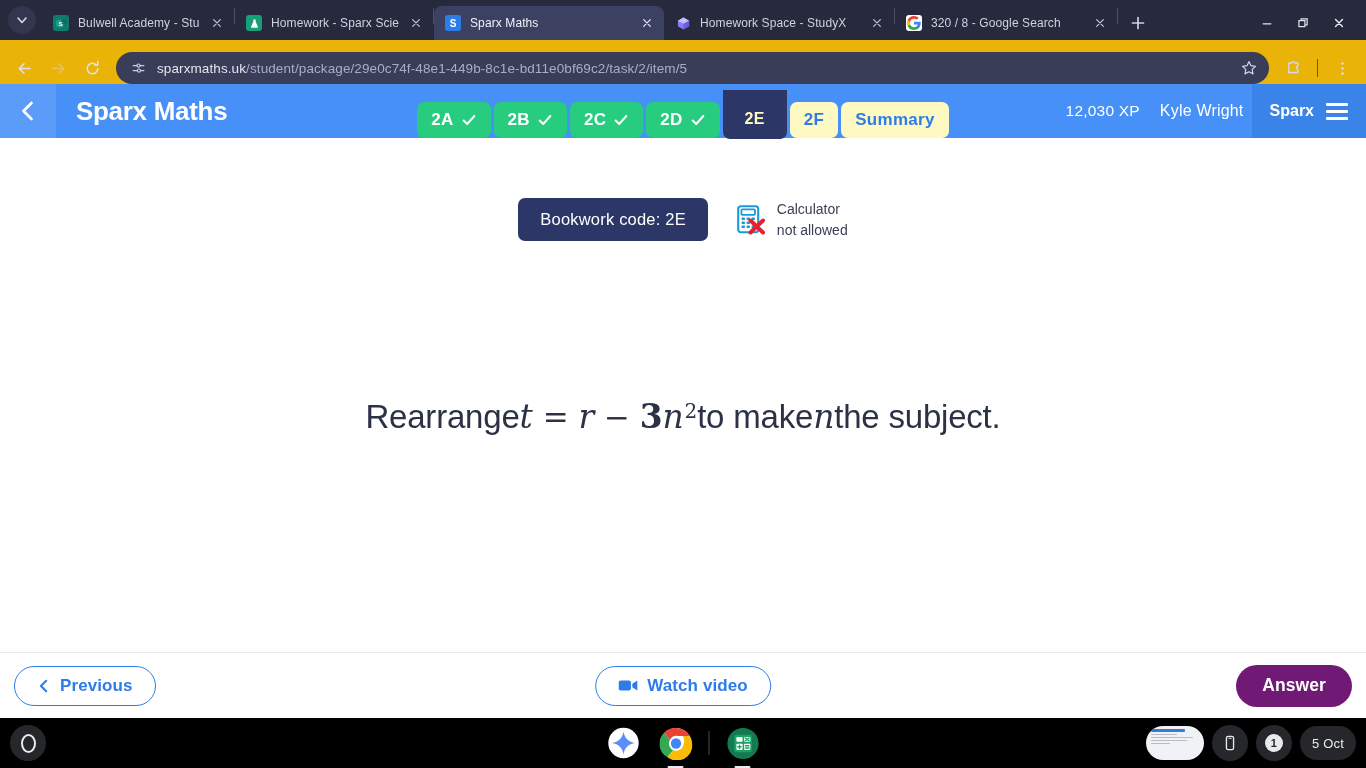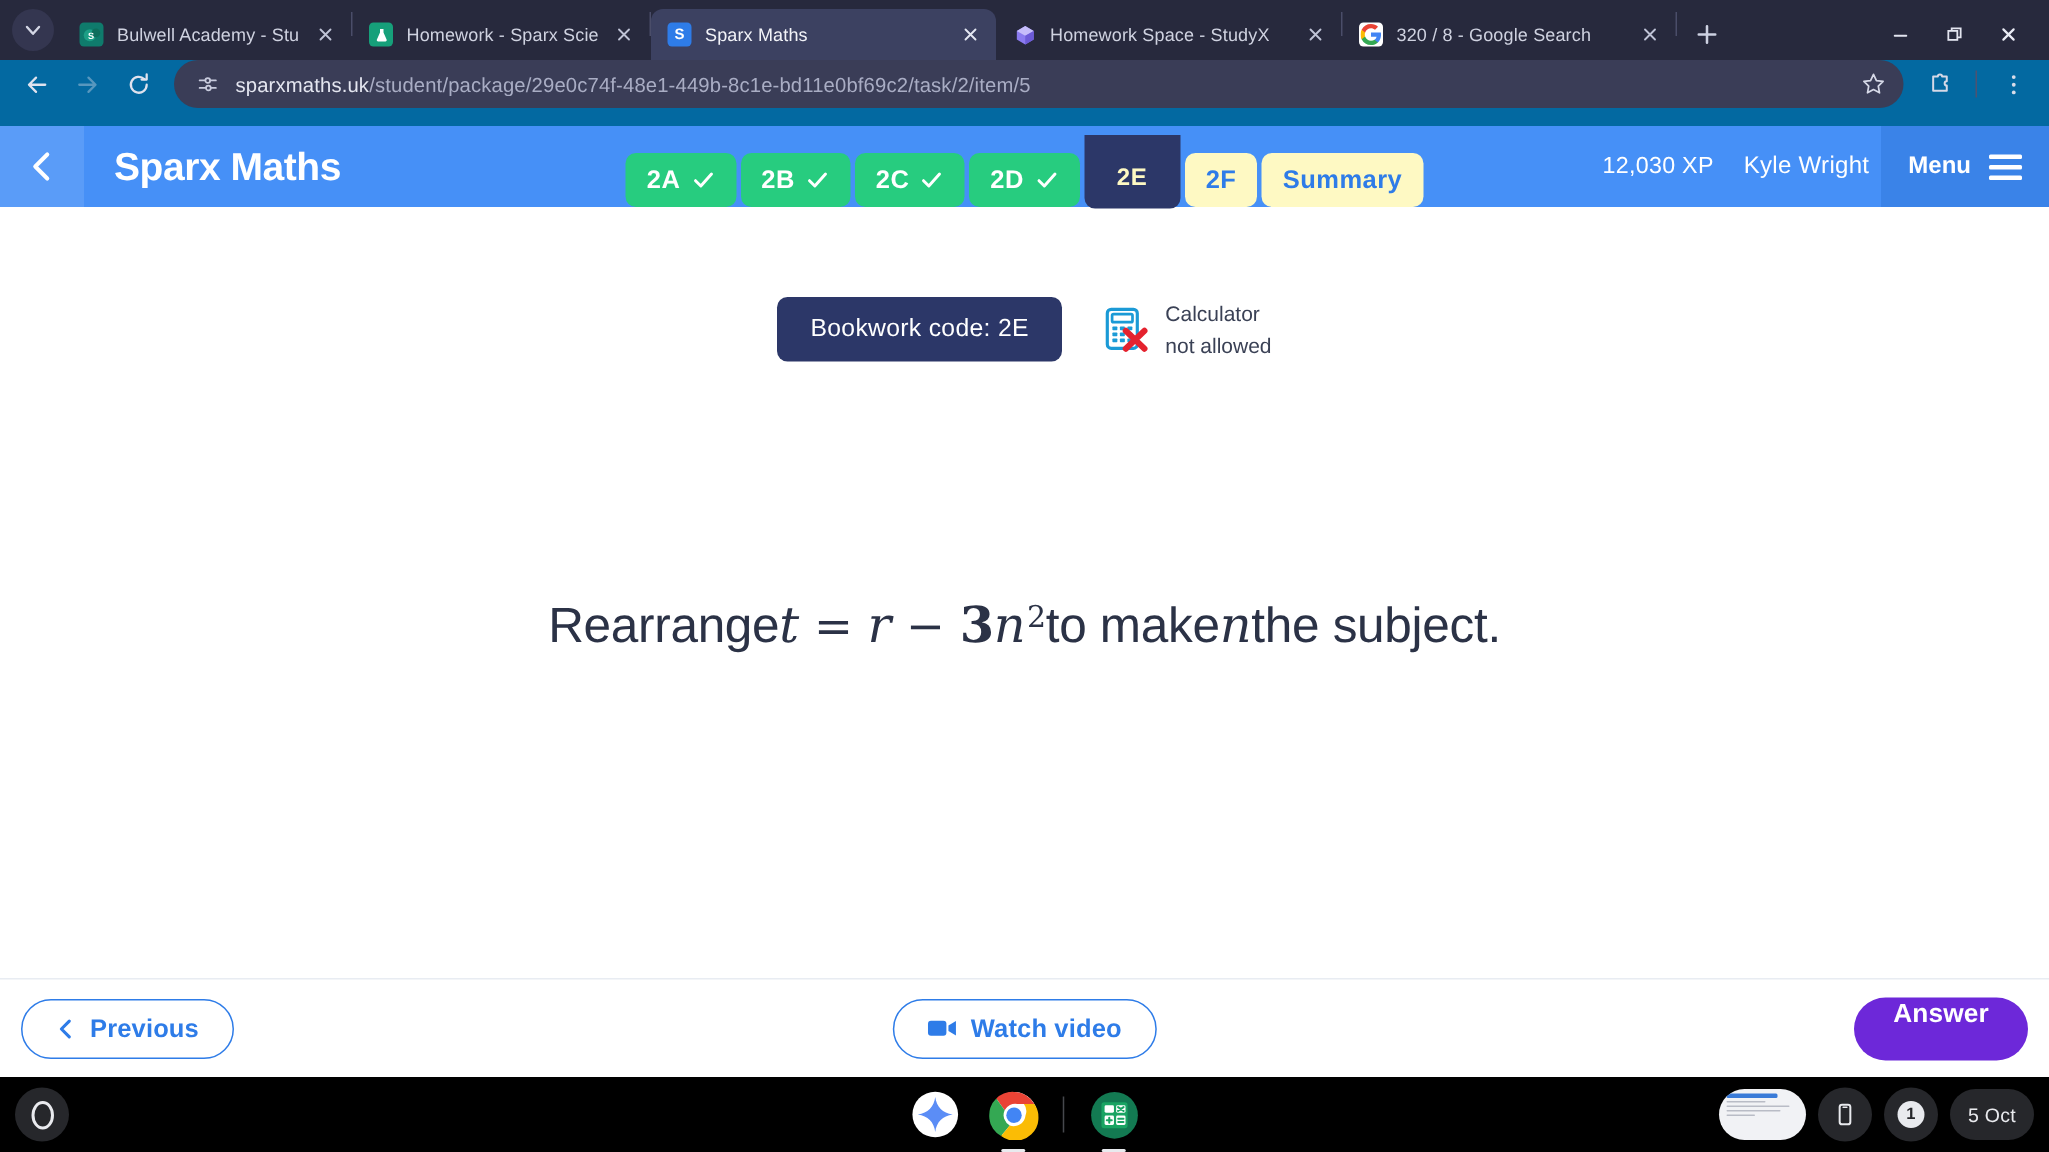--- a/index.html
+++ b/index.html
@@ -82,22 +82,22 @@
   }
   .win-btn {
     width: 34px; height: 30px;
     display: flex; align-items: center; justify-content: center;
     color: #dfe1ec;
   }
 
   
   .toolbar {
     height: 44px;
-    background: #0369a1;
-    display: flex; align-items: flex-start;
+    background: #eab308;
+    display: flex; align-items: flex-end;
     padding: 0 8px;
     gap: 2px;
   }
   .nav-btn {
     width: 32px; height: 32px;
     display: flex; align-items: center; justify-content: center;
     border-radius: 16px; flex: none;
   }
   .nav-btn svg { width: 17px; height: 17px; }
   .nav-btn.disabled { opacity: .38; }
@@ -283,24 +283,24 @@
     padding: 0 22px;
     display: flex; align-items: center; gap: 9px;
     font-size: 17px; font-weight: bold;
     letter-spacing: .1px;
   }
   .btn-center {
     position: absolute; left: 50%; transform: translateX(-50%);
   }
   .btn-answer {
     margin-left: auto;
-    background: #6d28d9; color: #ffffff;
+    background: #701a75; color: #ffffff;
     border: none; border-radius: 22px;
     height: 42px; padding: 0 26px;
-    display: flex; align-items: flex-start;
+    display: flex; align-items: center;
     font-size: 17.5px; font-weight: bold;
     letter-spacing: .1px;
   }
 
   
   .shelf {
     height: 50px; width: 1366px;
     background: #000000;
     display: flex; align-items: center;
     position: relative;
@@ -546,21 +546,21 @@
       <div class="sparx-back">
         <svg viewBox="0 0 24 24" width="24" height="24">
           <path d="M15.5 4 L7.5 12 L15.5 20" fill="none" stroke="#ffffff" stroke-width="2.7" stroke-linecap="round" stroke-linejoin="round"></path>
         </svg>
       </div>
       <div class="sparx-brand">Sparx Maths</div>
       <div class="sparx-right">
         <div class="sparx-xp">12,030 XP</div>
         <div class="sparx-user">Kyle Wright</div>
         <div class="sparx-menu">
-          <span class="sparx-menu-label">Menu</span>
+          <span class="sparx-menu-label">Sparx</span>
           <span class="hamburger">
               <i></i>
               <i></i>
               <i></i>
             </span>
         </div>
       </div>
     </div>
 
     <div class="tasktabs-wrap">

